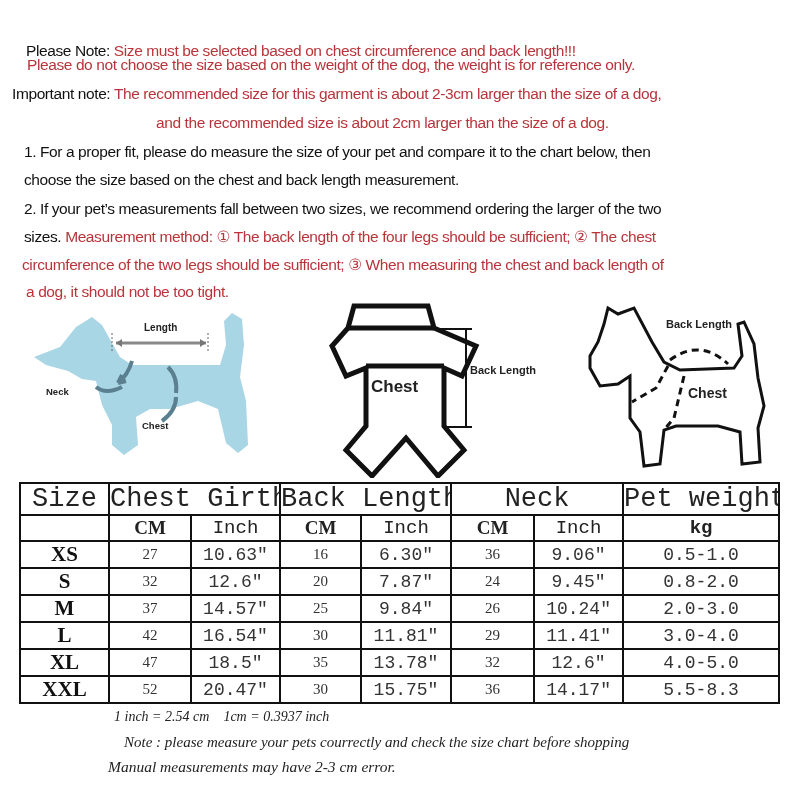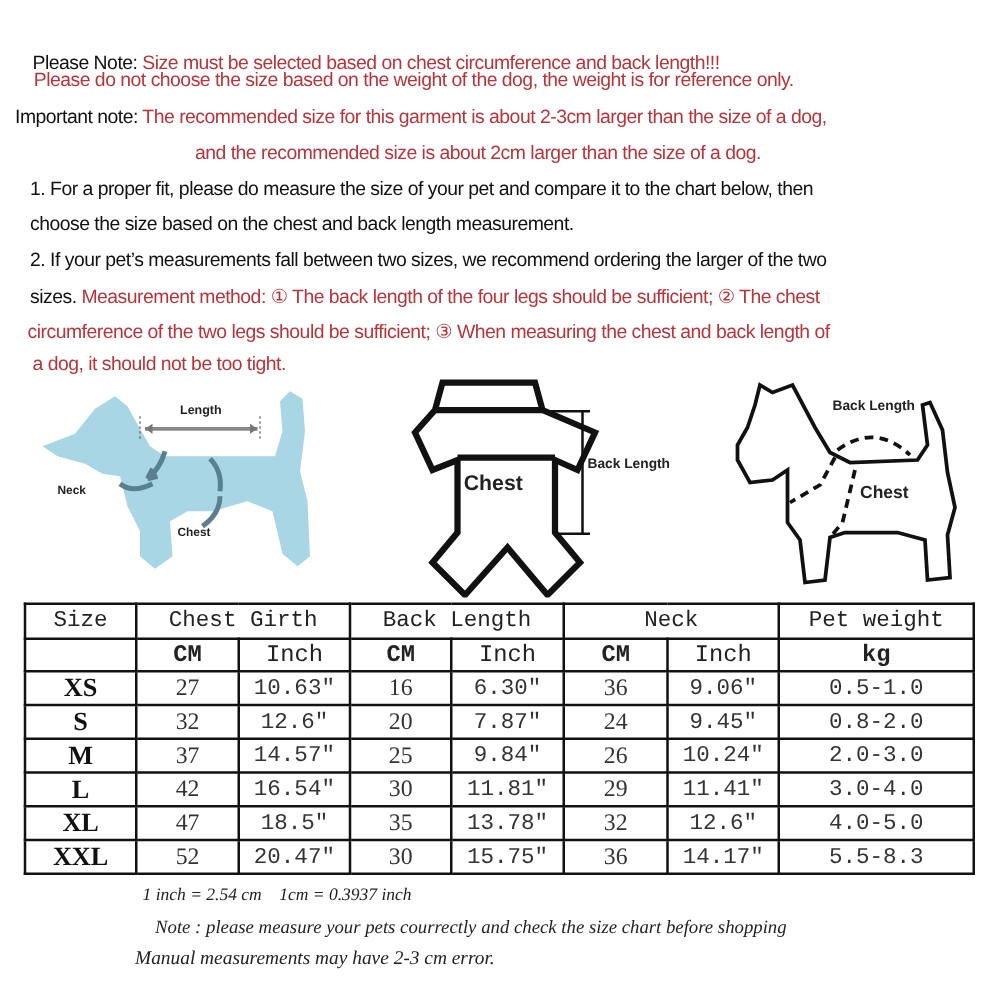--- a/index.html
+++ b/index.html
@@ -9,25 +9,25 @@
   .blk { color:#111; }
 
   
   .illus { position:absolute; }
   .illus svg { display:block; }
   .lbl { font-family:"Liberation Sans", sans-serif; font-weight:bold; fill:#222; }
 
   
   table.size-table { position:absolute; left:19px; top:482px; width:759px; border-collapse:collapse; table-layout:fixed; font-family:"Liberation Mono", "DejaVu Sans Mono", monospace; }
   table.size-table td, table.size-table th { border:2px solid #111; padding:0; text-align:center; color:#222; overflow:hidden; white-space:nowrap; }
-  tr.hdr1 td { height:26px; font-size:18px; font-weight:normal; font-family:"Liberation Mono", monospace; }
+  tr.hdr1 td { height:26px; font-size:27px; font-weight:normal; font-family:"Liberation Mono", monospace; }
   tr.hdr2 td { height:24px; font-size:19px; }
-  tr.hdr2 td.cmh { font-weight:bold; font-family:Liberation Mono, monospace; }
+  tr.hdr2 td.cmh { font-weight:bold; font-family:Liberation Serif, serif; }
   tr.hdr2 td.kgh { font-weight:bold; }
-  tr.data td { height:25px; font-size:19px; font-family:"Liberation Serif", serif; color:#333; }
+  tr.data td { height:25px; font-size:15px; font-family:"Liberation Serif", serif; color:#333; }
   tr.data td.size { font-weight:bold; font-size:21px; color:#111; }
   tr.data td.mono { font-family:"Liberation Mono", monospace; font-size:18px; }
 
   .foot { position:absolute; white-space:nowrap; font-family:"Liberation Serif", serif; font-style:italic; color:#222; }
 </style>
 </head>
 <body>
 
 <div class="note-line" style="left:26px; top:26px;margin-top:16px;">
   <span class="blk">Please Note:</span><span class="red"> Size must be selected based on chest circumference and back length!!!</span>

